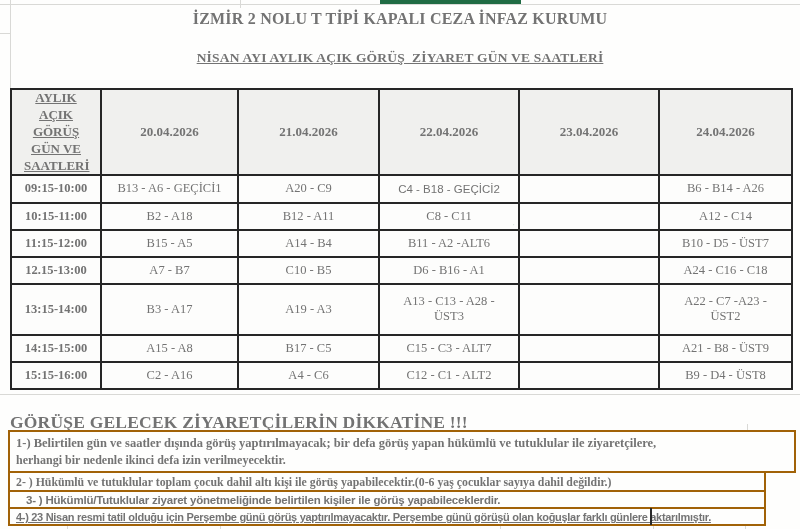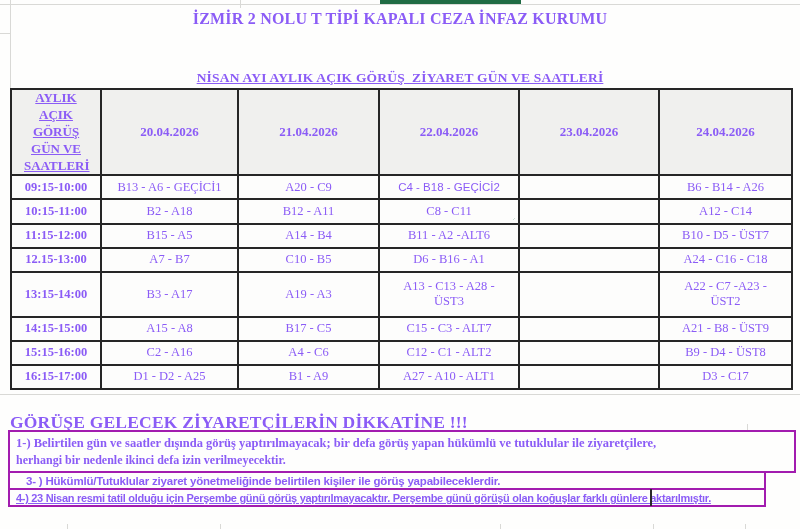--- a/index.html
+++ b/index.html
@@ -1,46 +1,46 @@
 <!DOCTYPE html>
 <html><head>
 <meta charset="utf-8">
 <style>
   html,body{margin:0;padding:0;background:#ffffff;}
   .sheet{position:relative;width:800px;height:529px;background:#fefefd;overflow:hidden;
-         font-family:"Liberation Serif","DejaVu Serif",serif;color:#8b5cf6;}
+         font-family:"Liberation Serif","DejaVu Serif",serif;color:#737373;}
   
   .gl{position:absolute;background:#d9d9d6;}
   .green-bar{position:absolute;left:380px;top:0;width:141px;height:4px;background:#1f6b43;}
   
   .title{position:absolute;left:0;top:10px;width:800px;text-align:center;
          font-size:16px;font-weight:bold;letter-spacing:.2px;}
   .subtitle{position:absolute;left:0;top:50px;width:800px;text-align:center;
-         font-size:13.5px;font-weight:bold;text-decoration:underline;letter-spacing:.2px;white-space:pre;margin-top:20px;}
+         font-size:13.5px;font-weight:bold;text-decoration:underline;letter-spacing:.2px;white-space:pre;}
   
   table.sched{position:absolute;left:10px;top:88px;width:781px;height:302px;
         border-collapse:collapse;table-layout:fixed;background:#fdfdfc;}
   table.sched th,table.sched td{border:2px solid #262626;text-align:center;vertical-align:middle;
         overflow:hidden;padding:0 12px;}
   table.sched thead th{background:#f0f0ee;font-weight:bold;font-size:13px;height:31px;}
   th.corner{font-size:8.5px;line-height:1.3;text-decoration:underline;}
   td.time{font-weight:bold;font-size:12.5px;}
   td.cell{font-size:12.5px;font-weight:normal;border-radius:14px;}
   td.sans{font-family:"Liberation Sans","DejaVu Sans",sans-serif;font-size:11.5px;}
   td.selpos{position:relative;margin-top:20px;}
   .sel-overlay{position:absolute;left:-1px;top:-1px;right:-1px;bottom:-1px;
         border:2px solid #217346;pointer-events:none;}
   .sel-handle{position:absolute;right:-4px;bottom:-4px;width:6px;height:6px;
         background:#217346;border:1px solid #fff;pointer-events:none;}
   
   .notice-heading{position:absolute;left:10px;top:396px;background:#fefefd;
         font-size:17.5px;font-weight:bold;letter-spacing:.2px;
         border-bottom:3px solid #111;padding:16px 6px 1px 0;}
   .notice-items{position:absolute;left:8px;top:432px;width:790px;}
-  .notice-item{border:2px solid #a21caf;margin-top:-2px;background:#fefefd;
+  .notice-item{border:2px solid #a16207;margin-top:-2px;background:#fefefd;
         box-sizing:border-box;padding:1px 6px;font-weight:bold;}
   .item-1{width:788px;font-size:12px;line-height:1.35;padding-top:3px;padding-bottom:3px;}
   .item-1 .nline:first-child{font-size:12.5px;}
   .item-2{width:758px;height:21px;font-size:11.8px;line-height:17px;}
   .item-3{width:758px;height:19px;font-size:11.5px;line-height:14px;
         font-family:"Liberation Sans","DejaVu Sans",sans-serif;letter-spacing:-0.2px;padding-left:16px;}
   .item-4{width:758px;height:19px;font-size:11px;line-height:14px;
         font-family:"Liberation Sans","DejaVu Sans",sans-serif;letter-spacing:-0.3px;position:relative;text-decoration:underline;}
   .item-4::after{content:'';position:absolute;left:640px;top:-1px;bottom:-1px;
         border-left:2px solid #2a2a2a;}
@@ -141,36 +141,31 @@
           <td class="cell">A21 - B8 - ÜST9</td>
         </tr>
         <tr>
           <td class="time">15:15-16:00</td>
           <td class="cell">C2 - A16</td>
           <td class="cell">A4 - C6</td>
           <td class="cell">C12 - C1 - ALT2</td>
           <td class="cell"></td>
           <td class="cell">B9 - D4 - ÜST8</td>
         </tr>
-        <tr>
-          <td class="time">16:15-17:00</td>
-          <td class="cell">D1 - D2 - A25</td>
-          <td class="cell">B1 - A9</td>
-          <td class="cell">A27 - A10 - ALT1</td>
-          <td class="cell"></td>
-          <td class="cell">D3 - C17</td>
-        </tr>
       </tbody>
   </table>
 
   <div class="notice-heading">GÖRÜŞE GELECEK ZİYARETÇİLERİN DİKKATİNE !!!</div>
   <div class="notice-items" id="notice-items">
       <div class="notice-item item-1">
         <div class="nline">1-) Belirtilen gün ve saatler dışında görüş yaptırılmayacak; bir defa görüş yapan hükümlü ve tutuklular ile ziyaretçilere,</div>
         <div class="nline">herhangi bir nedenle ikinci defa izin verilmeyecektir.</div>
+      </div>
+      <div class="notice-item item-2">
+        <div class="nline">2- ) Hükümlü ve tutuklular toplam çocuk dahil altı kişi ile görüş yapabilecektir.(0-6 yaş çocuklar sayıya dahil değildir.)</div>
       </div>
       <div class="notice-item item-3">
         <div class="nline">3- ) Hükümlü/Tutuklular ziyaret yönetmeliğinde belirtilen kişiler ile görüş yapabileceklerdir.</div>
       </div>
       <div class="notice-item item-4">
         <div class="nline">4-) 23 Nisan resmi tatil olduğu için Perşembe günü görüş yaptırılmayacaktır. Perşembe günü görüşü olan koğuşlar farklı günlere aktarılmıştır.</div>
       </div>
     </div>
 
 </div>

